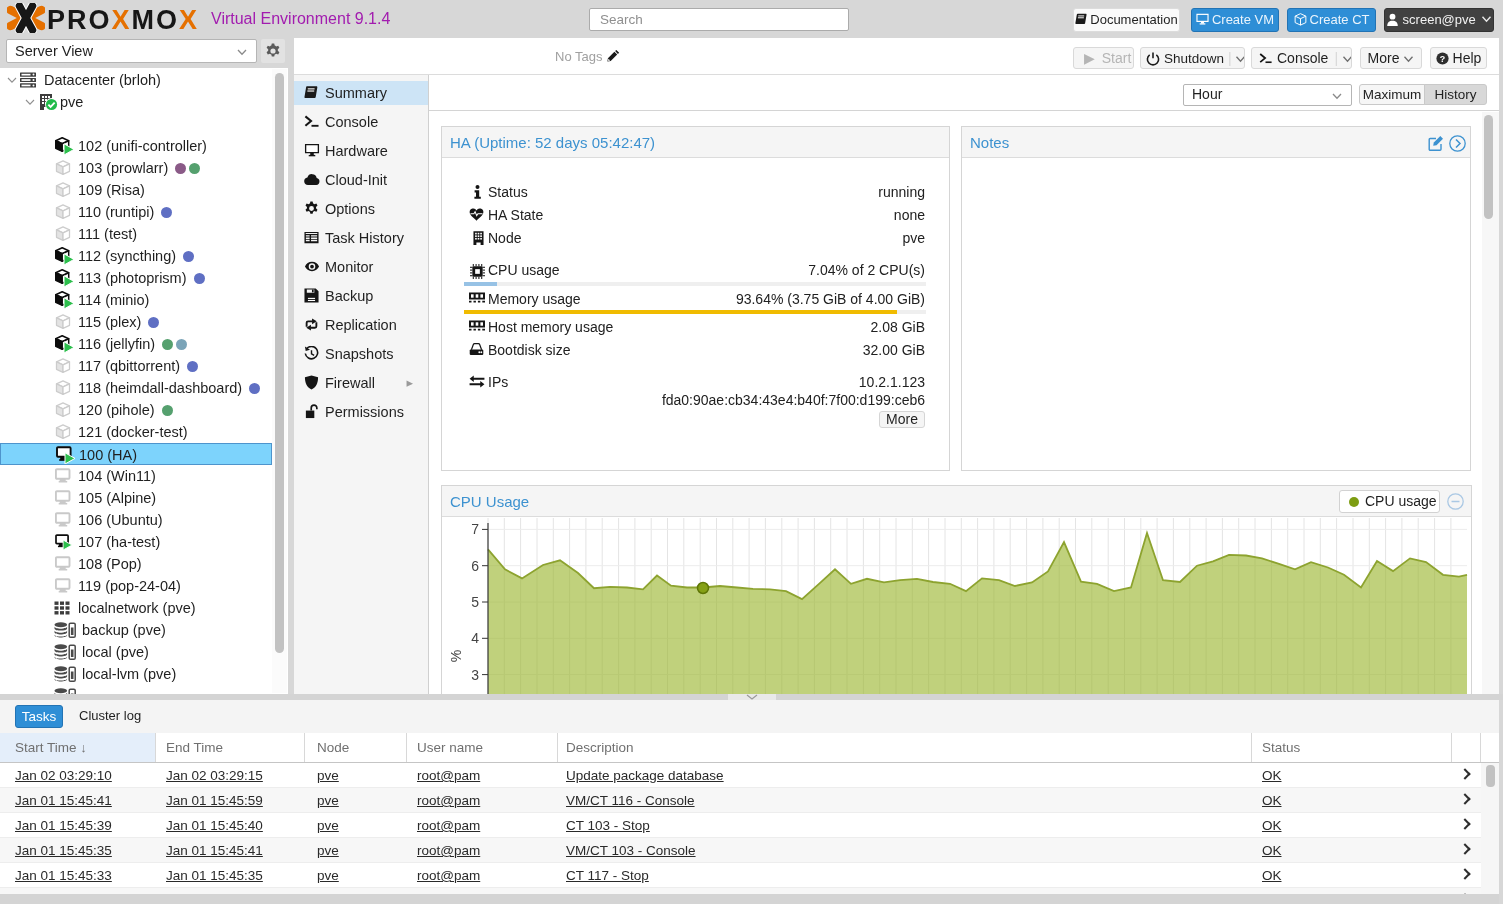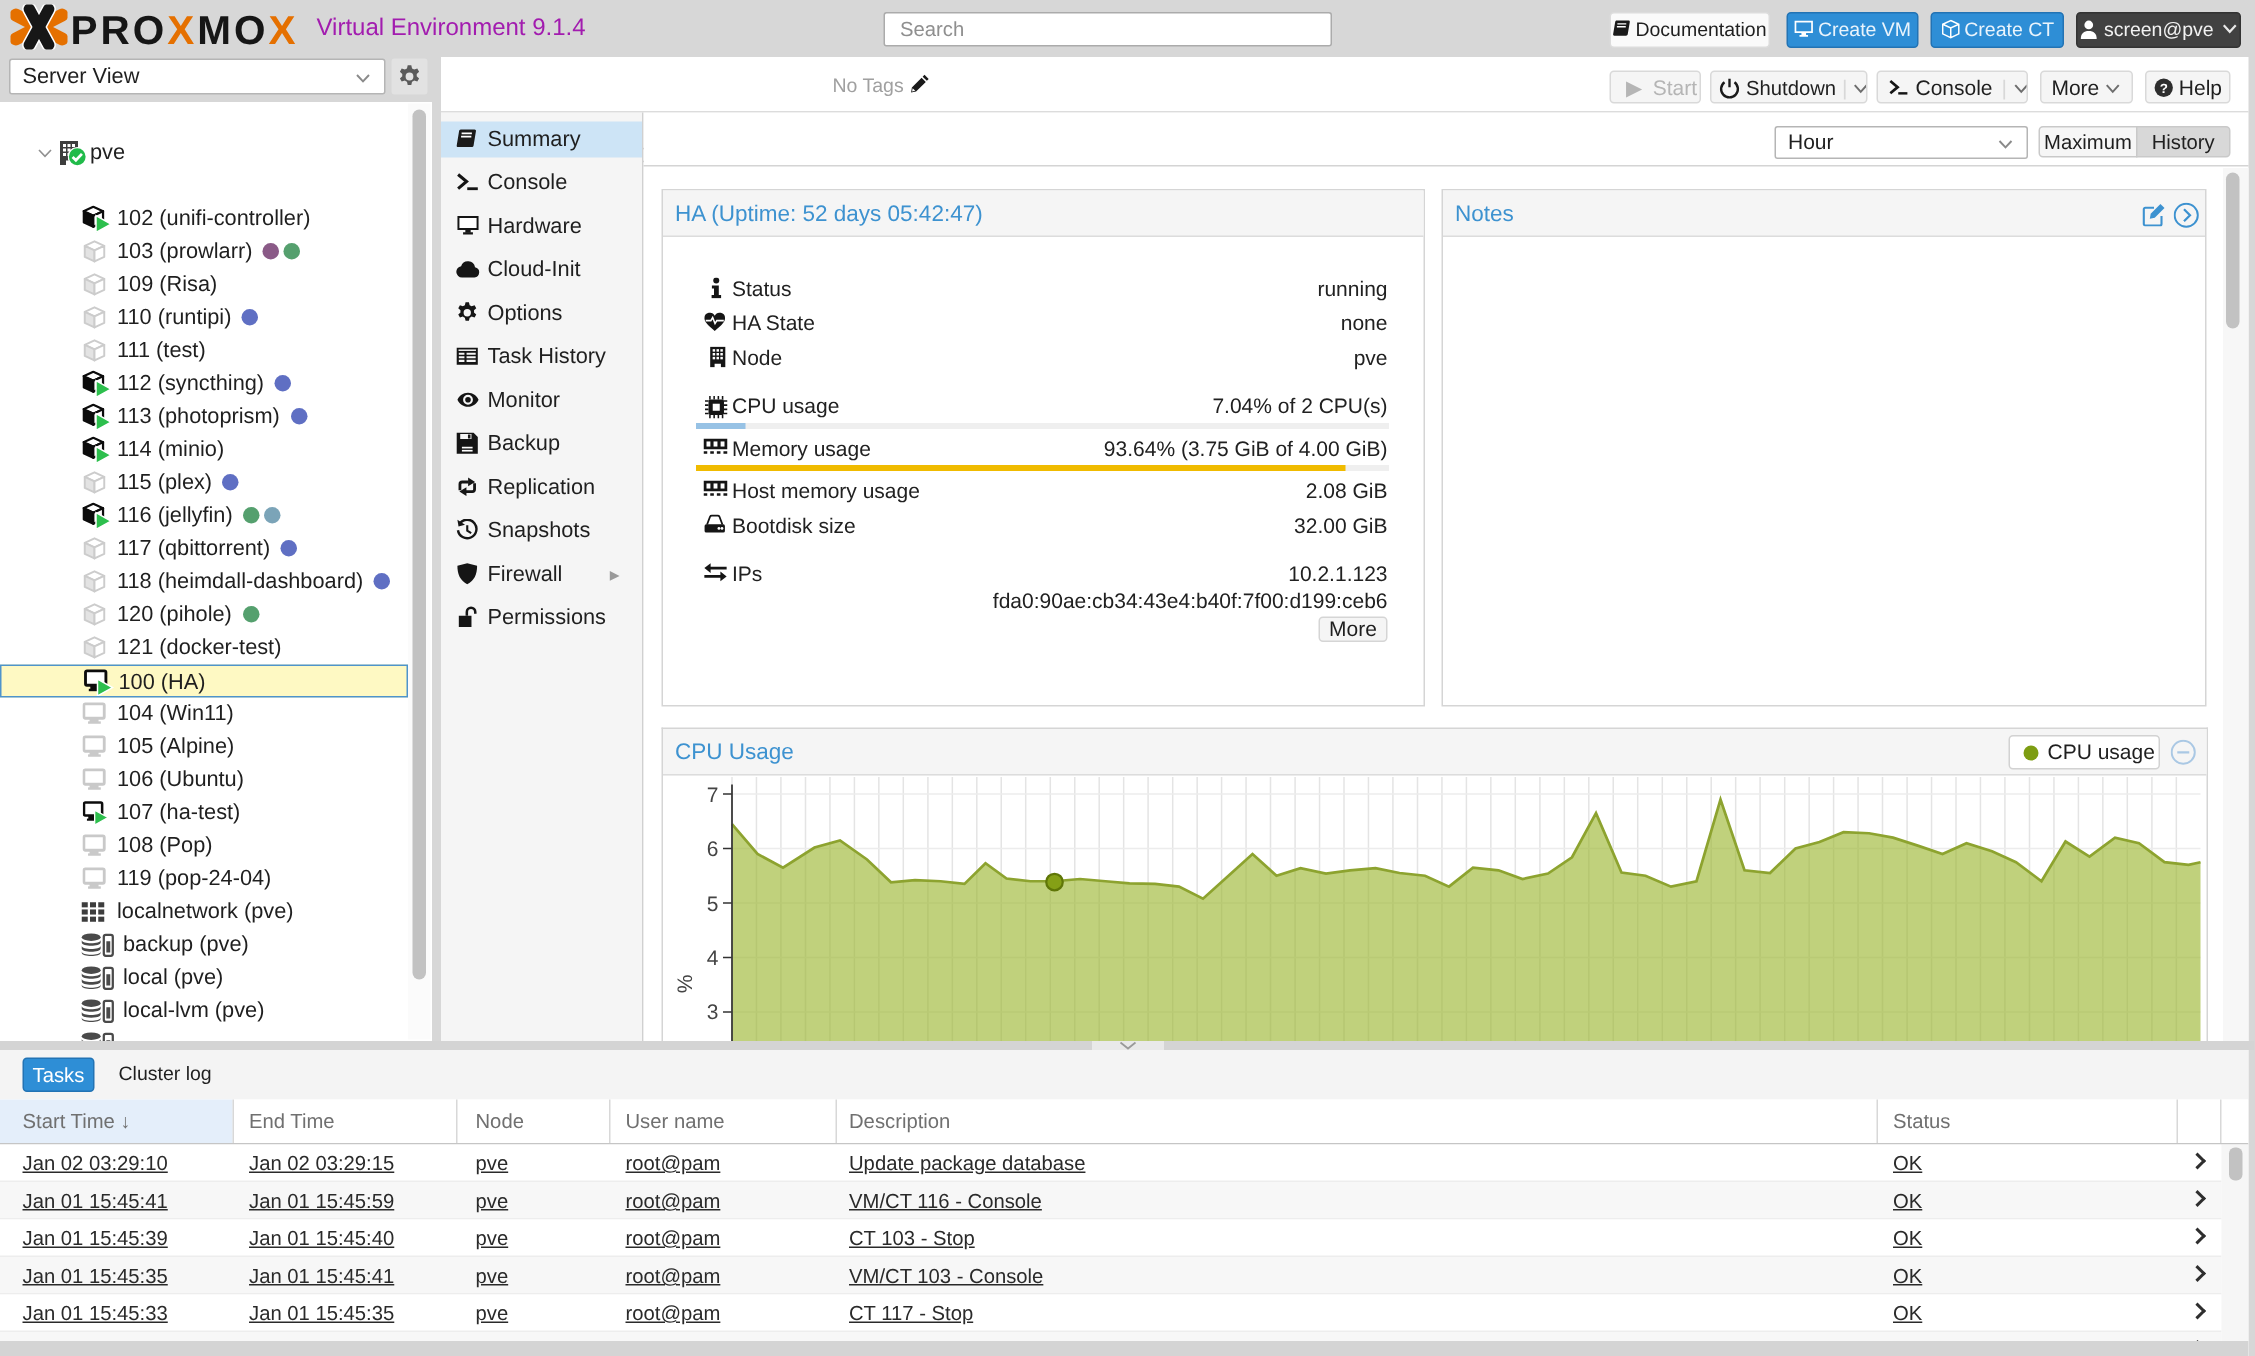--- a/index.html
+++ b/index.html
@@ -12,35 +12,35 @@
   position:relative;
 }
 .abs { position:absolute; }
 svg { display:block; }
 
 
 #hdr { left:0; top:0; width:1503px; height:38px; background:#d7d7d7; }
 #brand { left:47px; top:5px; font-weight:bold; font-size:27px; letter-spacing:2px; color:#161616; }
 #brand .ox { color:#e57000; }
 #vertxt { left:211px; top:10px; font-size:16px; color:#a21caf; }
-#search { left:589px; top:8px; width:299px; height:23px; background:#fff; border:1px solid #ababab; border-radius:2px; font-size:13.5px; color:#8f8f8f; line-height:21px; padding-left:10px; }
+#search { left:589px; top:8px; width:260px; height:23px; background:#fff; border:1px solid #ababab; border-radius:2px; font-size:13.5px; color:#8f8f8f; line-height:21px; padding-left:10px; }
 .hbtn { top:8px; height:24px; border-radius:3px; font-size:13px; line-height:22px; text-align:center; white-space:nowrap; }
 #bdoc { left:1073px; width:107px; background:#fafafa; border:1px solid #dcdcdc; color:#1f1f1f; }
 #bvm  { left:1191px; width:88px;  background:#2e8ed6; border:1px solid #2273b4; color:#eaf4fc; }
 #bct  { left:1287px; width:89px;  background:#2e8ed6; border:1px solid #2273b4; color:#eaf4fc; }
 #busr { left:1384px; width:110px; background:#414141; border:1px solid #333; color:#f2f2f2; }
 
 
 #svcombo { left:6px; top:39px; width:251px; height:24px; background:#fff; border:1px solid #b5b5b5; border-radius:2px; font-size:14.5px; line-height:22px; padding-left:8px; color:#1f1f1f; }
 #gearbtn { left:261px; top:39px; width:24px; height:24px; background:#e2e2e2; border-radius:2px; text-align:center; }
 #tree { left:0; top:68px; width:288px; height:626px; background:#fff; overflow:hidden; }
 .trow { position:absolute; left:0; width:288px; height:22px; font-size:14.5px; line-height:22px; color:#1f1f1f; white-space:nowrap; }
 .trow .ticon { position:absolute; top:3px; }
 .trow .ttxt { position:absolute; top:0; }
-.tsel { background:#fef9c3; border:1px solid #4e94cc; width:272px !important; }
+.tsel { background:#7dd3fc; border:1px solid #4e94cc; width:272px !important; }
 .dot { display:inline-block; width:11px; height:11px; border-radius:50%; margin-left:3px; vertical-align:-1px; }
 .caret { position:absolute; top:5px; width:12px; height:12px; }
 #treesb { left:272px; top:69px; width:15px; height:624px; background:#fbfbfb; }
 #treesb .thumb { position:absolute; left:3px; top:4px; width:9px; height:580px; background:#c2c2c2; border-radius:5px; }
 
 
 #titlebar { left:294px; top:38px; width:1205px; height:37px; background:#fff; border-bottom:1px solid #dcdcdc; }
 #vmtitle { left:20px; top:10px; font-size:13.5px; color:#000000;margin-top:48px; }
 #notags { left:261px; top:11px; font-size:13px; color:#a0a0a0; }
 .tbtn { top:9px; height:22px; background:#f5f5f5; border:1px solid #d9d9d9; border-radius:3px; font-size:14px; line-height:20px; color:#1f1f1f; white-space:nowrap; overflow:hidden; }
@@ -210,20 +210,29 @@
 
 <div id="svcombo" class="abs">Server View<svg class="abs" style="right:8px;top:6px" width="12" height="12" viewBox="0 0 12 12">
       <path d="M2 4 L6 8.2 L10 4" stroke="#8a8a8a" stroke-width="1.3" fill="none"></path>
     </svg></div>
 <div id="gearbtn" class="abs">
     <svg style="margin:4px auto" width="16" height="16" viewBox="0 0 16 16">
       <path fill="#5a5a5a" d="M6.8 0.5 h2.4 l0.5 2.1 a5.6 5.6 0 0 1 1.4 0.8 l2.1 -0.7 l1.2 2.1 l-1.6 1.5 a5.6 5.6 0 0 1 0 1.5 l1.6 1.5 l-1.2 2.1 l-2.1 -0.7 a5.6 5.6 0 0 1 -1.4 0.8 l-0.5 2.1 h-2.4 l-0.5 -2.1 a5.6 5.6 0 0 1 -1.4 -0.8 l-2.1 0.7 l-1.2 -2.1 l1.6 -1.5 a5.6 5.6 0 0 1 0 -1.5 l-1.6 -1.5 l1.2 -2.1 l2.1 0.7 a5.6 5.6 0 0 1 1.4 -0.8 z M8 5.4 a2.6 2.6 0 1 0 0 5.2 a2.6 2.6 0 1 0 0 -5.2 z"></path>
     </svg>
   </div>
 <div id="tree" class="abs">
+  <div class="trow" style="top:1px">
+      <svg class="caret" style="left:6px">
+        <use href="#i-caret"></use>
+      </svg>
+      <svg class="ticon" style="left:20px" width="16" height="16">
+        <use href="#i-dc"></use>
+      </svg>
+      <span class="ttxt" style="left:44px">Datacenter (brloh)</span>
+    </div>
   <div class="trow" style="top:23px">
       <svg class="caret" style="left:24px">
         <use href="#i-caret"></use>
       </svg>
       <svg class="ticon" style="left:38px" width="16" height="16">
         <use href="#i-node"></use>
       </svg>
       <svg class="ticon" style="left:45px;top:7px" width="13" height="13">
         <use href="#i-check"></use>
       </svg>

